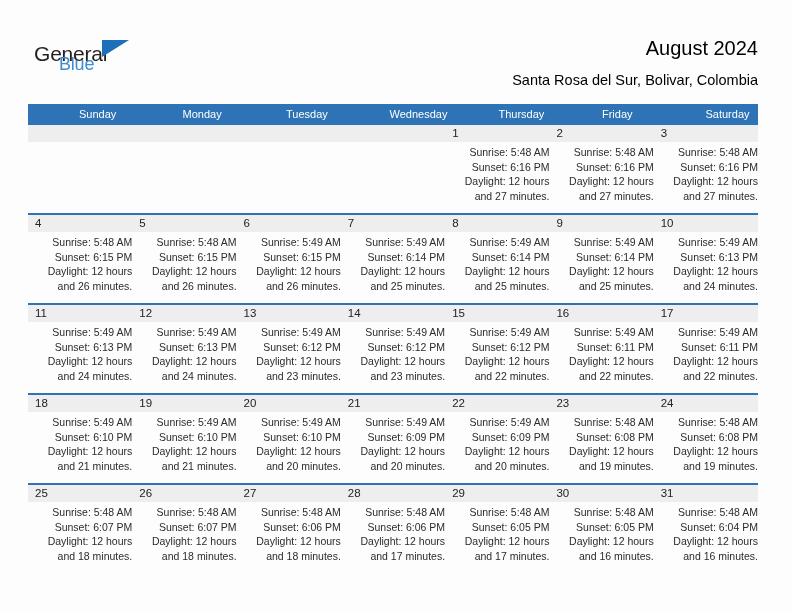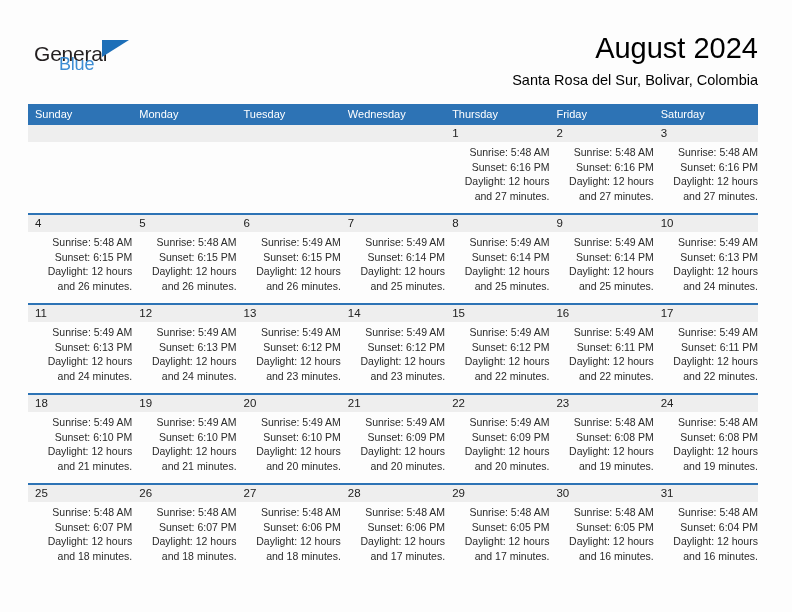--- a/index.html
+++ b/index.html
@@ -65,21 +65,21 @@
     color: #3c8dd4;
   }
 
   .title-block {
     position: absolute;
     right: 0;
     top: 0;
     text-align: right;
   }
   .cal-title {
-    font-size: 29px;
+    font-size: 20px;
     font-weight: normal;
     color: #000;
     line-height: 36px;
     white-space: nowrap;
   }
   .cal-subtitle {
     font-size: 14.5px;
     font-weight: normal;
     color: #000;
     line-height: 22px;
@@ -101,20 +101,21 @@
     height: 21px;
   }
   .dow-cell {
     flex: 1 1 0;
     color: #ffffff;
     font-size: 11px;
     line-height: 21px;
     padding-left: 7px;
     box-sizing: border-box;
     white-space: nowrap;
+    margin-left: 44px;
   }
 
   .week {
     border-top: 2px solid #2d73b5;
   }
   .week:first-of-type {
     border-top: none;
   }
   .week-dates {
     display: flex;

